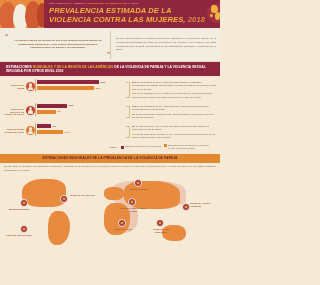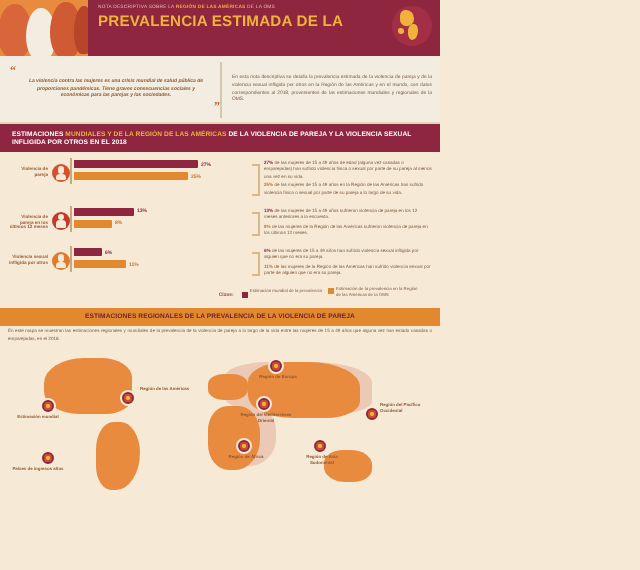--- a/index.html
+++ b/index.html
@@ -34,20 +34,21 @@
   }
   .face.f1 { width:17px; height:27px; left:-1px; top:2px; background:#d9663a; }
   .face.f2 { width:15px; height:26px; left:13px; top:4px; background:#f3ece0; }
   .face.f3 { width:16px; height:28px; left:25px; top:1px; background:#cf5a33; }
   .face.f4 { width:10px; height:24px; left:37px; top:3px; background:#b8442a; }
 
   .header-text {
     flex:1;
     padding:2px 26px 2px 5px;
     position:relative;
+    font-style:italic;
   }
   .kicker {
     font-size:2.4px;
     letter-spacing:.12px;
     color:#e7b7bf;
     text-transform:uppercase;
     line-height:1.2;
     margin-top:1px;
     white-space:nowrap;
   }
@@ -331,20 +332,24 @@
     <span class="face f3"></span>
     <span class="face f4"></span>
   </div>
   <div class="header-text">
     <div class="kicker">
       <span>NOTA DESCRIPTIVA SOBRE LA</span>
       <b>REGIÓN DE LAS AMÉRICAS</b>
       <span class="who">DE LA OMS</span>
     </div>
     <div class="title-l1">PREVALENCIA ESTIMADA DE LA</div>
+    <div class="title-l2">
+      <span>VIOLENCIA CONTRA LAS MUJERES,</span>
+      <span class="year">2018</span>
+    </div>
     <div class="globe">
       <span class="land l1"></span>
       <span class="land l2"></span>
       <span class="land l3"></span>
     </div>
   </div>
 </div>
 
 <div class="quote-band">
   <div class="quote-col left">

